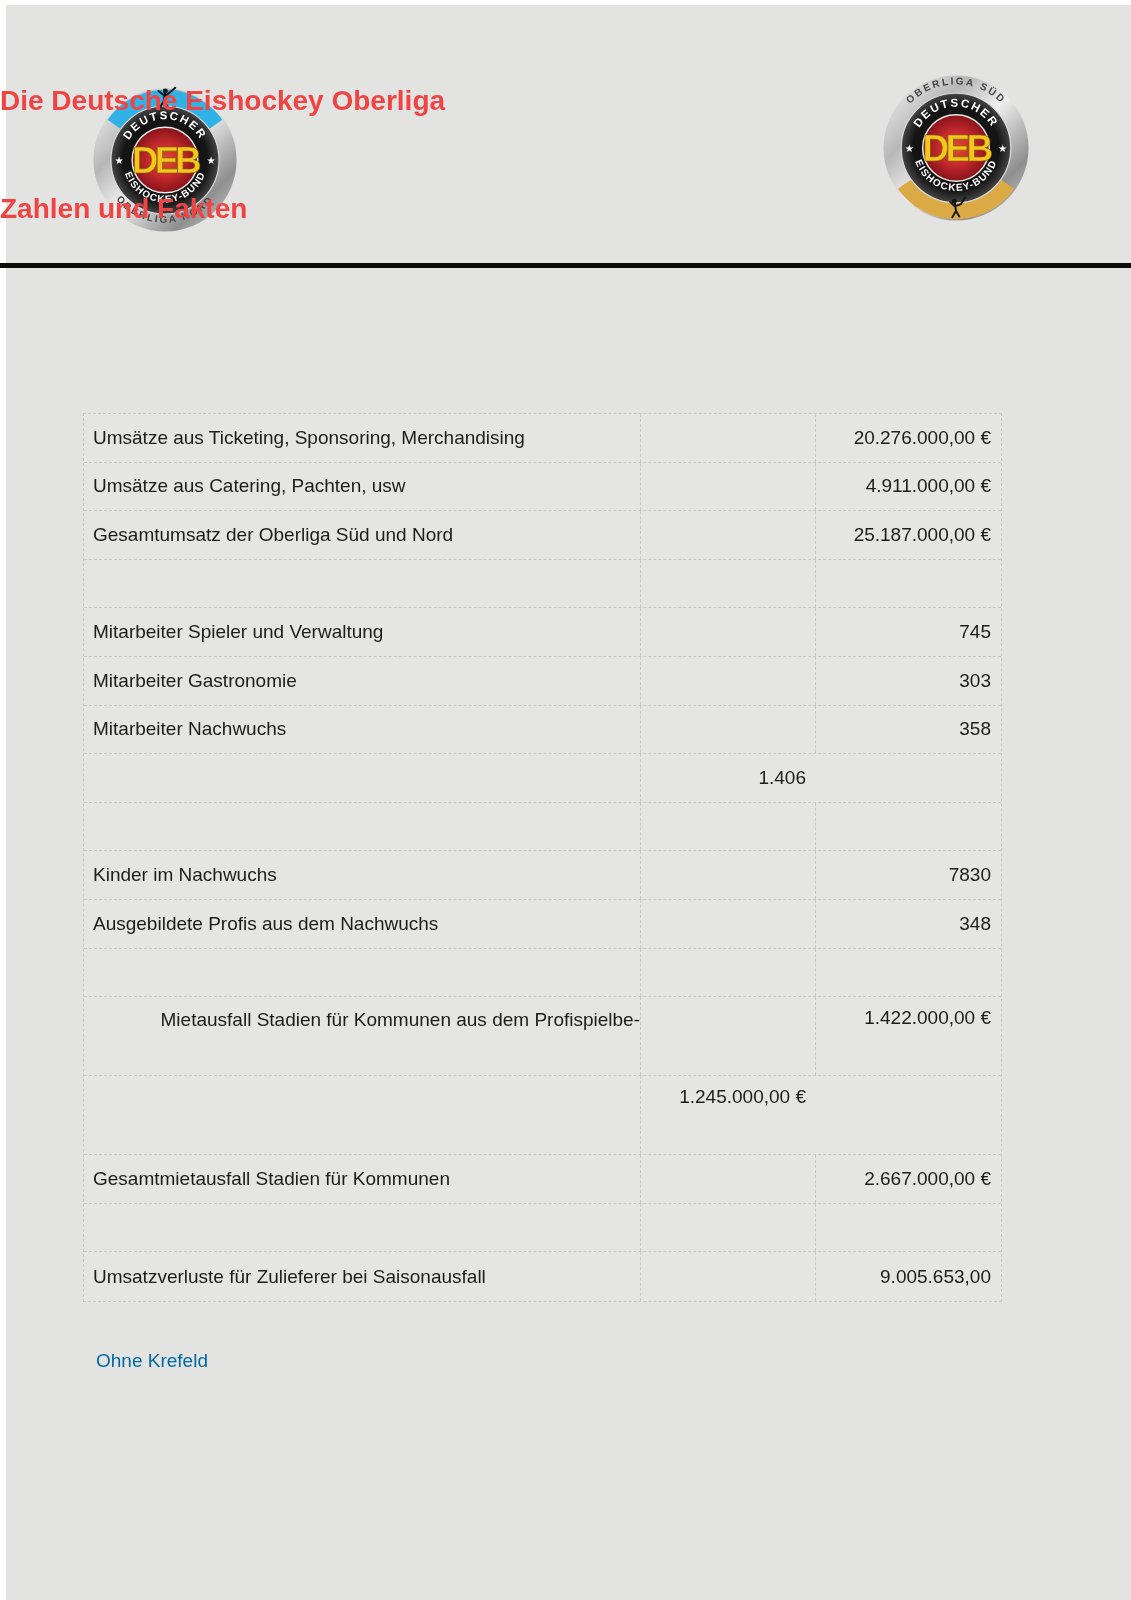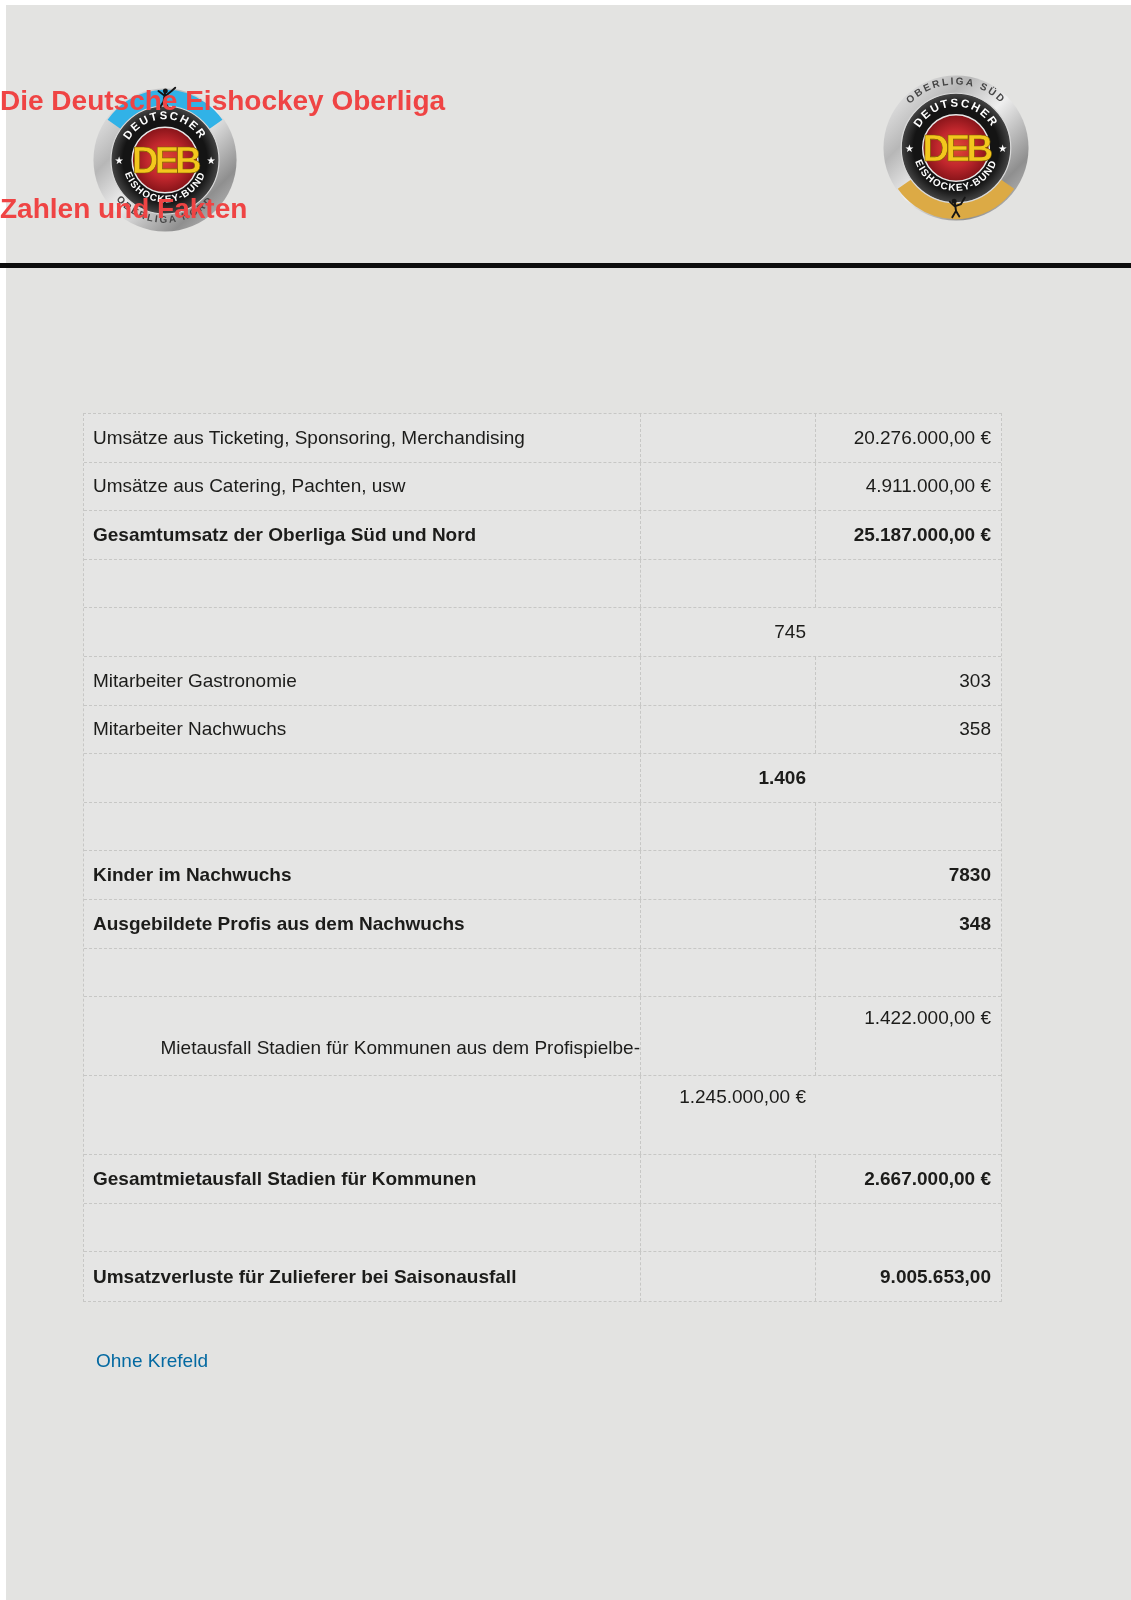--- a/index.html
+++ b/index.html
@@ -39,24 +39,24 @@
     height:48.6px;box-sizing:border-box;
     border-bottom:1px dashed #c7c7c5;
     text-align:right;
   }
   .trow:last-child{border-bottom:none;}
   .trow.tall{height:79px;}
   .cell{box-sizing:border-box;min-width:0;}
   .cell.c1,.cell.c2{border-right:1px dashed #c7c7c5;}
   .cell.label{display:flex;align-items:center;padding-left:9px;white-space:nowrap;}
   .tall .cell.label{display:block;padding-top:7px;line-height:32px;}
-  .tall .cell.label span{display:block;margin-top:28px;}
+  .tall .cell.label span{display:block;}
   .cell.value{display:flex;align-items:center;justify-content:flex-end;padding-right:10px;white-space:nowrap;}
   .tall .cell.value{align-items:flex-start;padding-top:10px;}
-  .trow.bold{font-weight:bold;}
+  .trow.bold{font-weight:normal;}
 
   .footer-note{
     position:absolute;left:96px;top:1350px;font-size:19px;color:#0369a1;
   }
   .lg-text{font-family:"Liberation Sans","DejaVu Sans",sans-serif;}
 </style>
 </head>
 <body>
 
 <div class="page"></div>
@@ -178,20 +178,21 @@
     <div class="cell value">25.187.000,00 €</div>
   </div>
 
   <div class="trow">
     <div class="cell c1"></div>
     <div class="cell c2"></div>
     <div class="cell"></div>
   </div>
 
   <div class="trow">
+    <div class="cell c1 label">Mitarbeiter Spieler und Verwaltung</div>
     <div class="cell c2"></div>
     <div class="cell value">745</div>
   </div>
 
   <div class="trow">
     <div class="cell c1 label">Mitarbeiter Gastronomie</div>
     <div class="cell c2"></div>
     <div class="cell value">303</div>
   </div>
 

